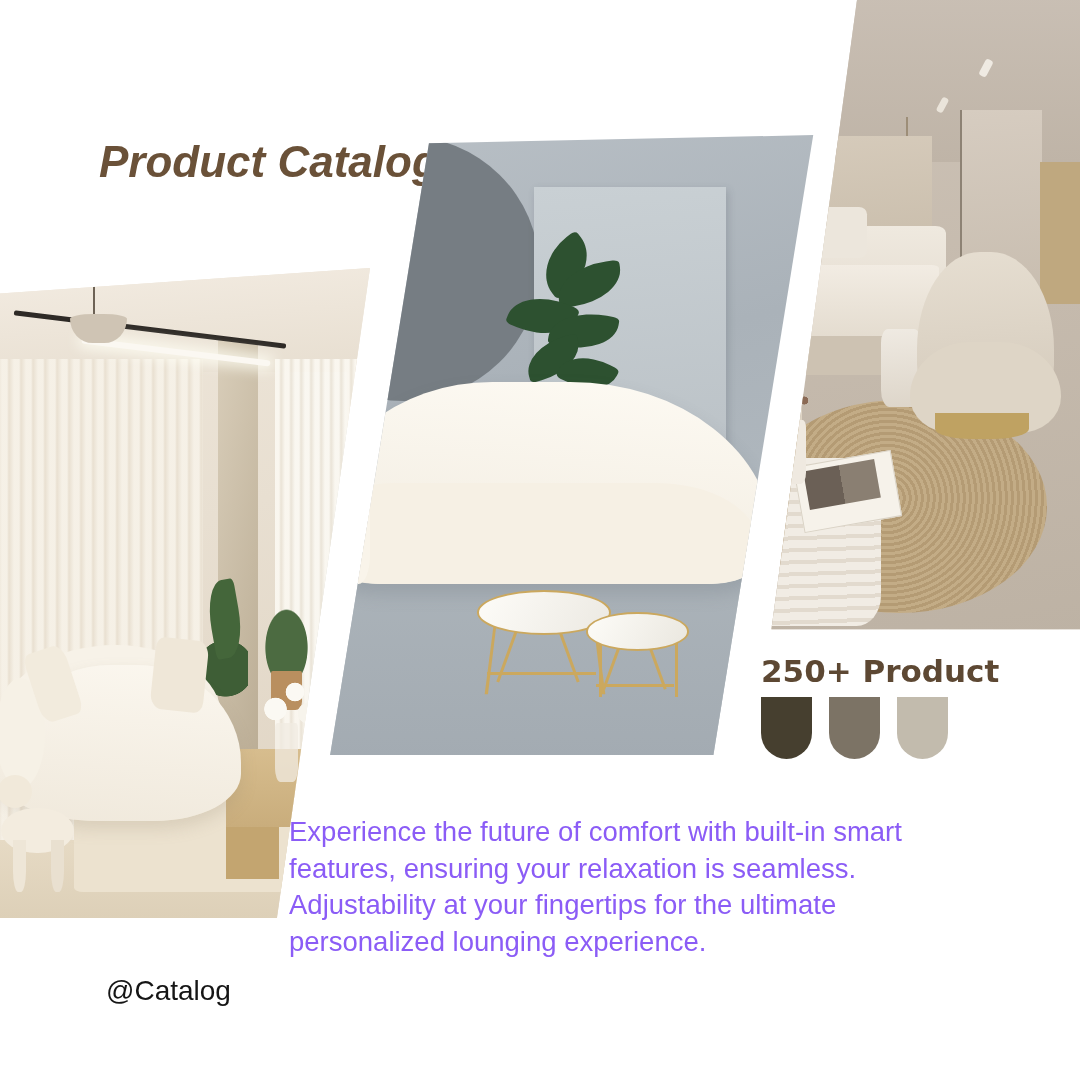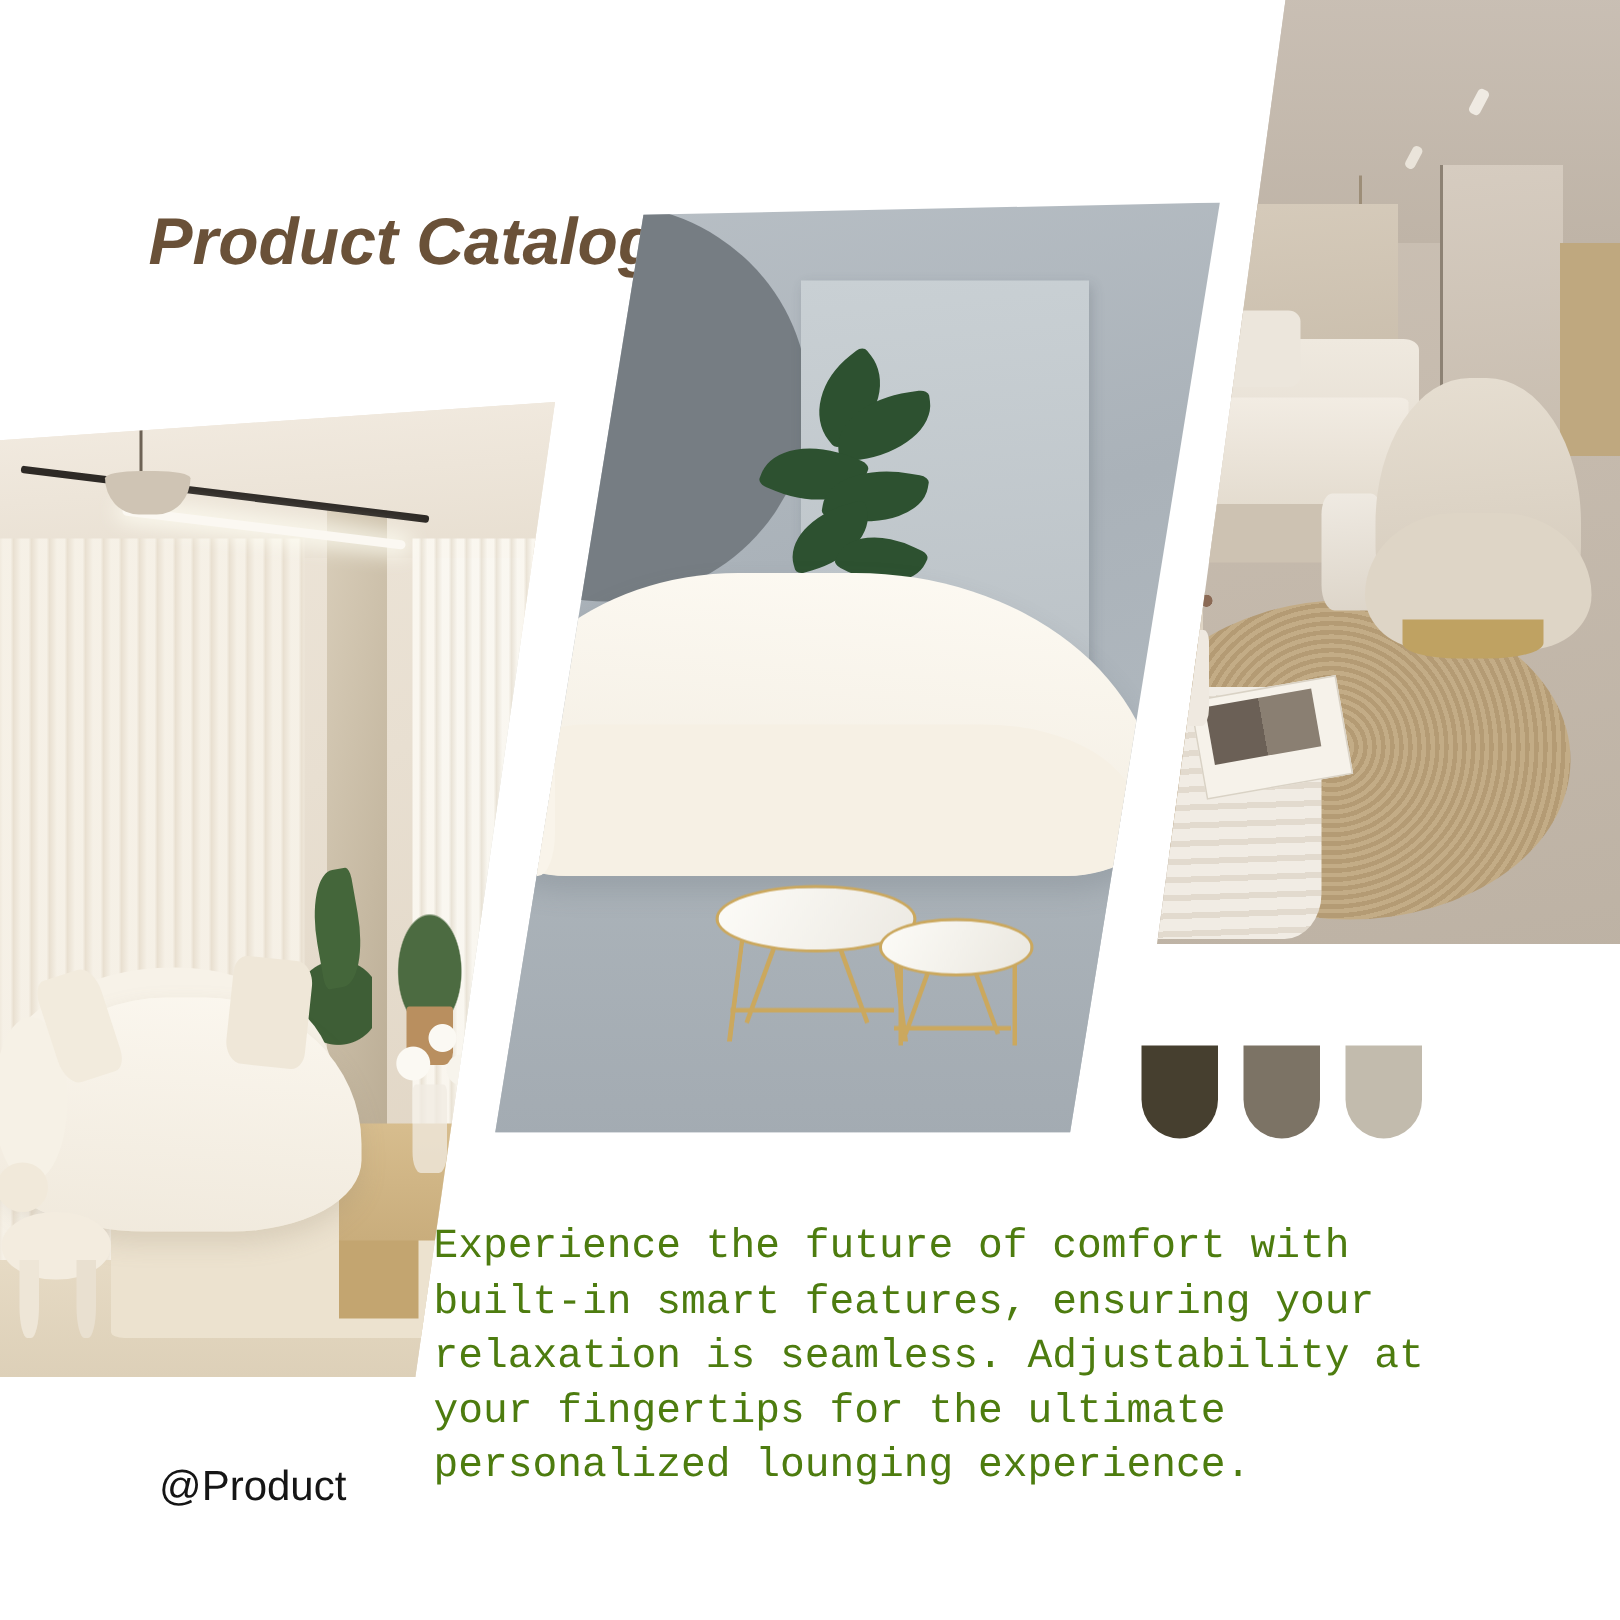--- a/index.html
+++ b/index.html
@@ -160,22 +160,22 @@
     position:absolute;left:761px;top:653px;
     font-size:31px;font-weight:bold;color:#5d4833;
     white-space:nowrap;font-family:"DejaVu Sans", sans-serif;
   }
   .swatches{position:absolute;left:761px;top:697px;display:flex;gap:17px;}
   .swatch{width:51px;height:62px;border-radius:0 0 50% 50% / 0 0 42% 42%;}
 
   
   .desc{
     position:absolute;left:289px;top:814px;width:668px;
-    font-size:27.5px;line-height:1.33;color:#4d7c0f;
-    font-family:Liberation Mono, monospace;
+    font-size:27.5px;line-height:1.33;color:#8b5cf6;
+    font-family:Liberation Sans, sans-serif;
   }
 
   
   .handle{
     position:absolute;left:106px;top:975px;
     font-size:28px;color:#151515;
     font-family:"Liberation Sans", sans-serif;white-space:nowrap;
   }
   .website{
     position:absolute;left:735px;top:973px;
@@ -281,23 +281,24 @@
       <div class="r-chair-seat"></div>
       <div class="r-chair-base"></div>
       <div class="r-sidetbl"></div>
       <div class="r-book"></div>
       <div class="r-bookimg"></div>
       <div class="r-vase"></div>
       <div class="r-stems"></div>
     </div>
   </div>
 
+  <div class="count">250+ Product</div>
   <div class="swatches">
     <div class="swatch" style="background:#463F2F"></div>
     <div class="swatch" style="background:#7C7365"></div>
     <div class="swatch" style="background:#C2BBAD"></div>
   </div>
 
   <div class="desc">Experience the future of comfort with built-in smart features, ensuring your relaxation is seamless. Adjustability at your fingertips for the ultimate personalized lounging experience.</div>
 
-  <div class="handle">@Product</div>
+  <div class="handle">@Catalog</div>
 
 </div>
 
 </body></html>

